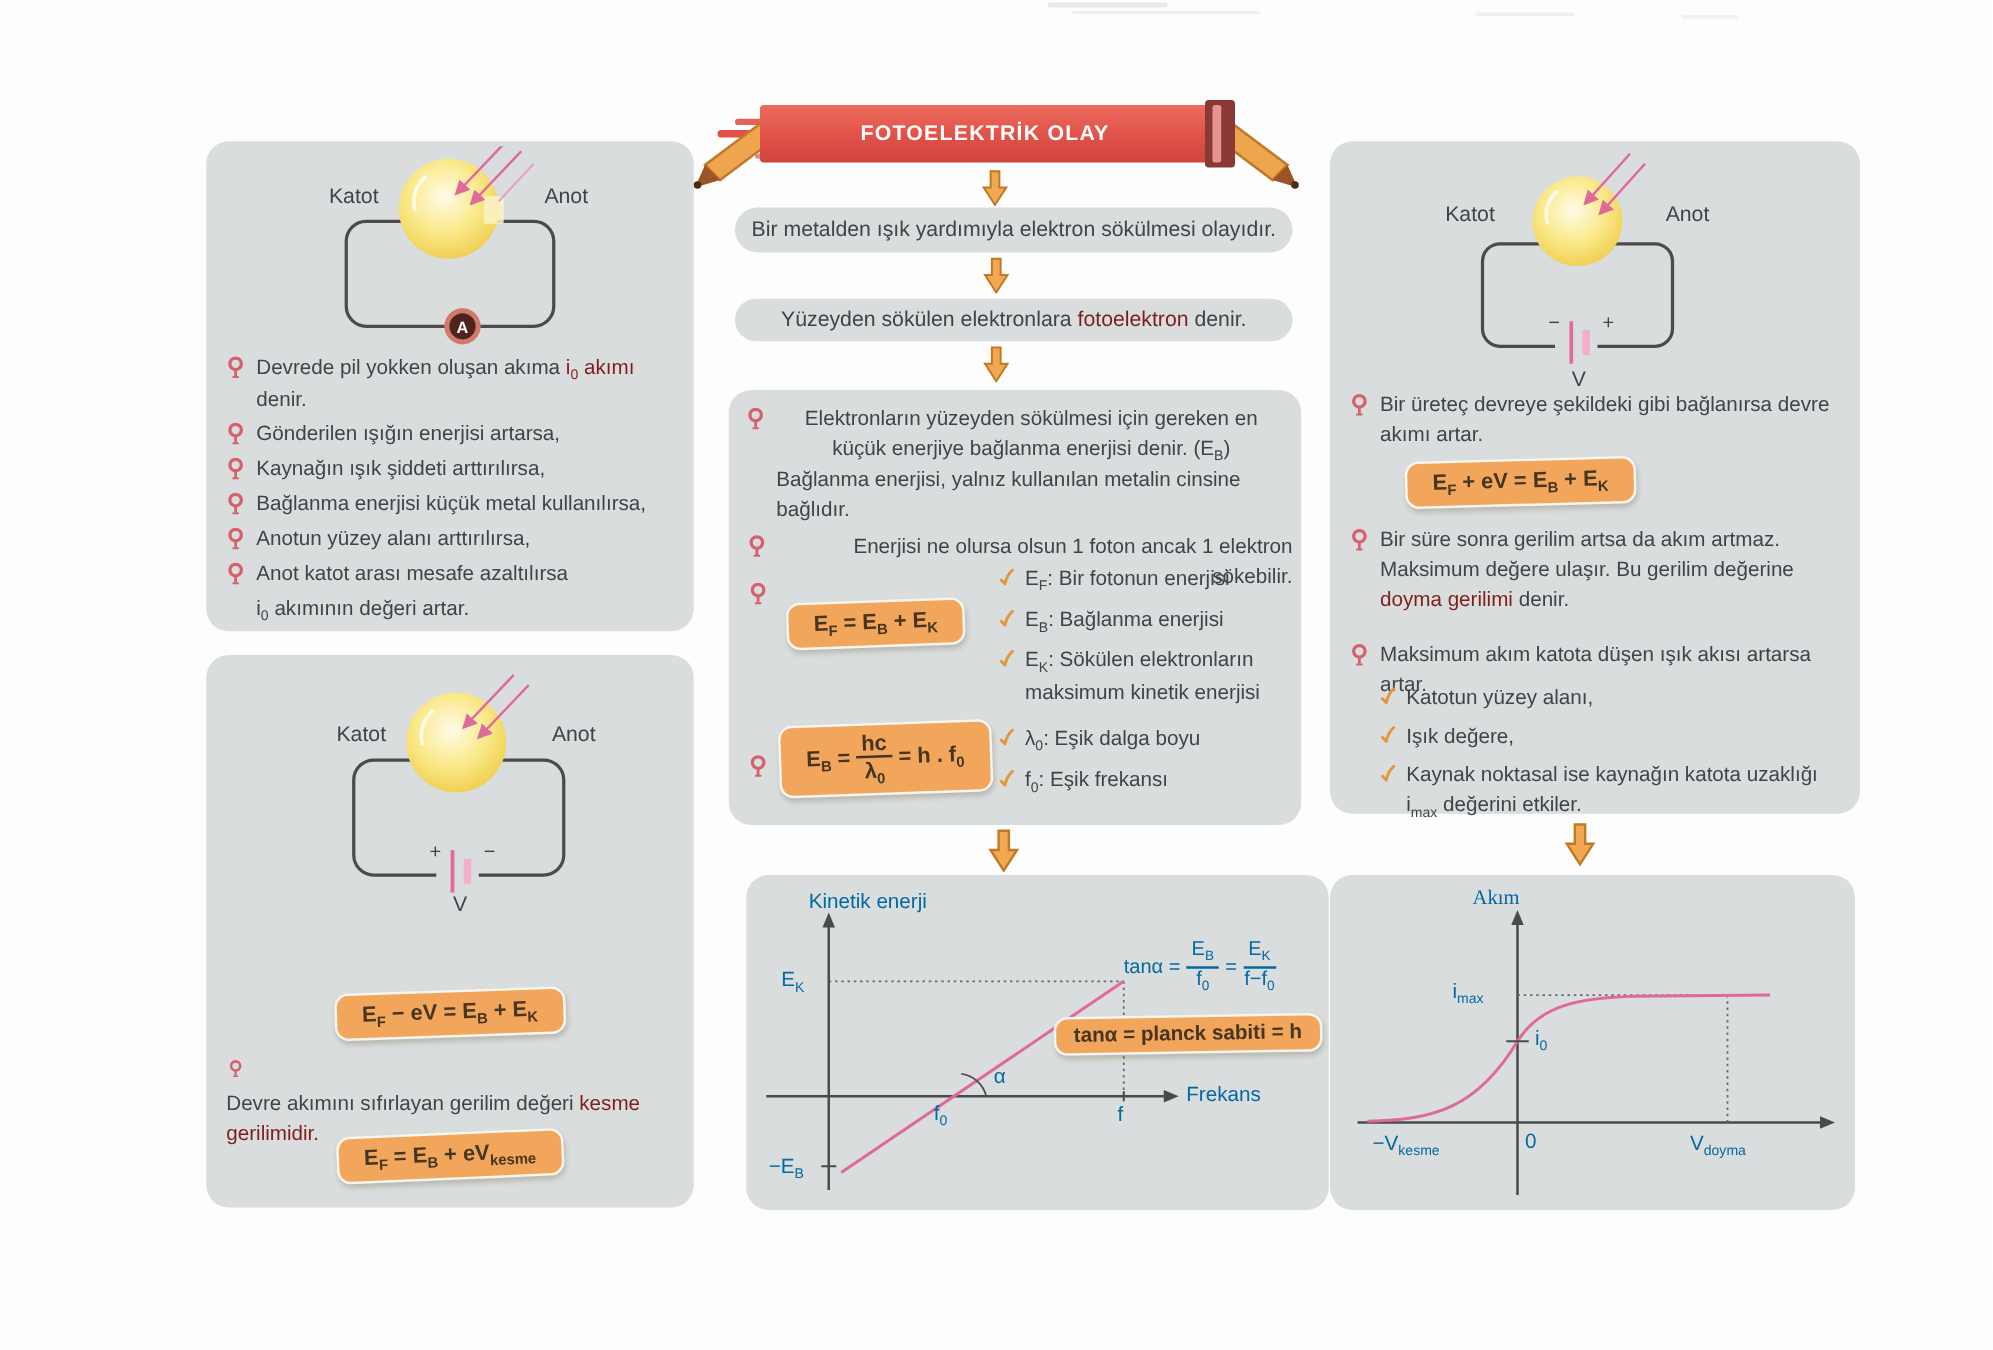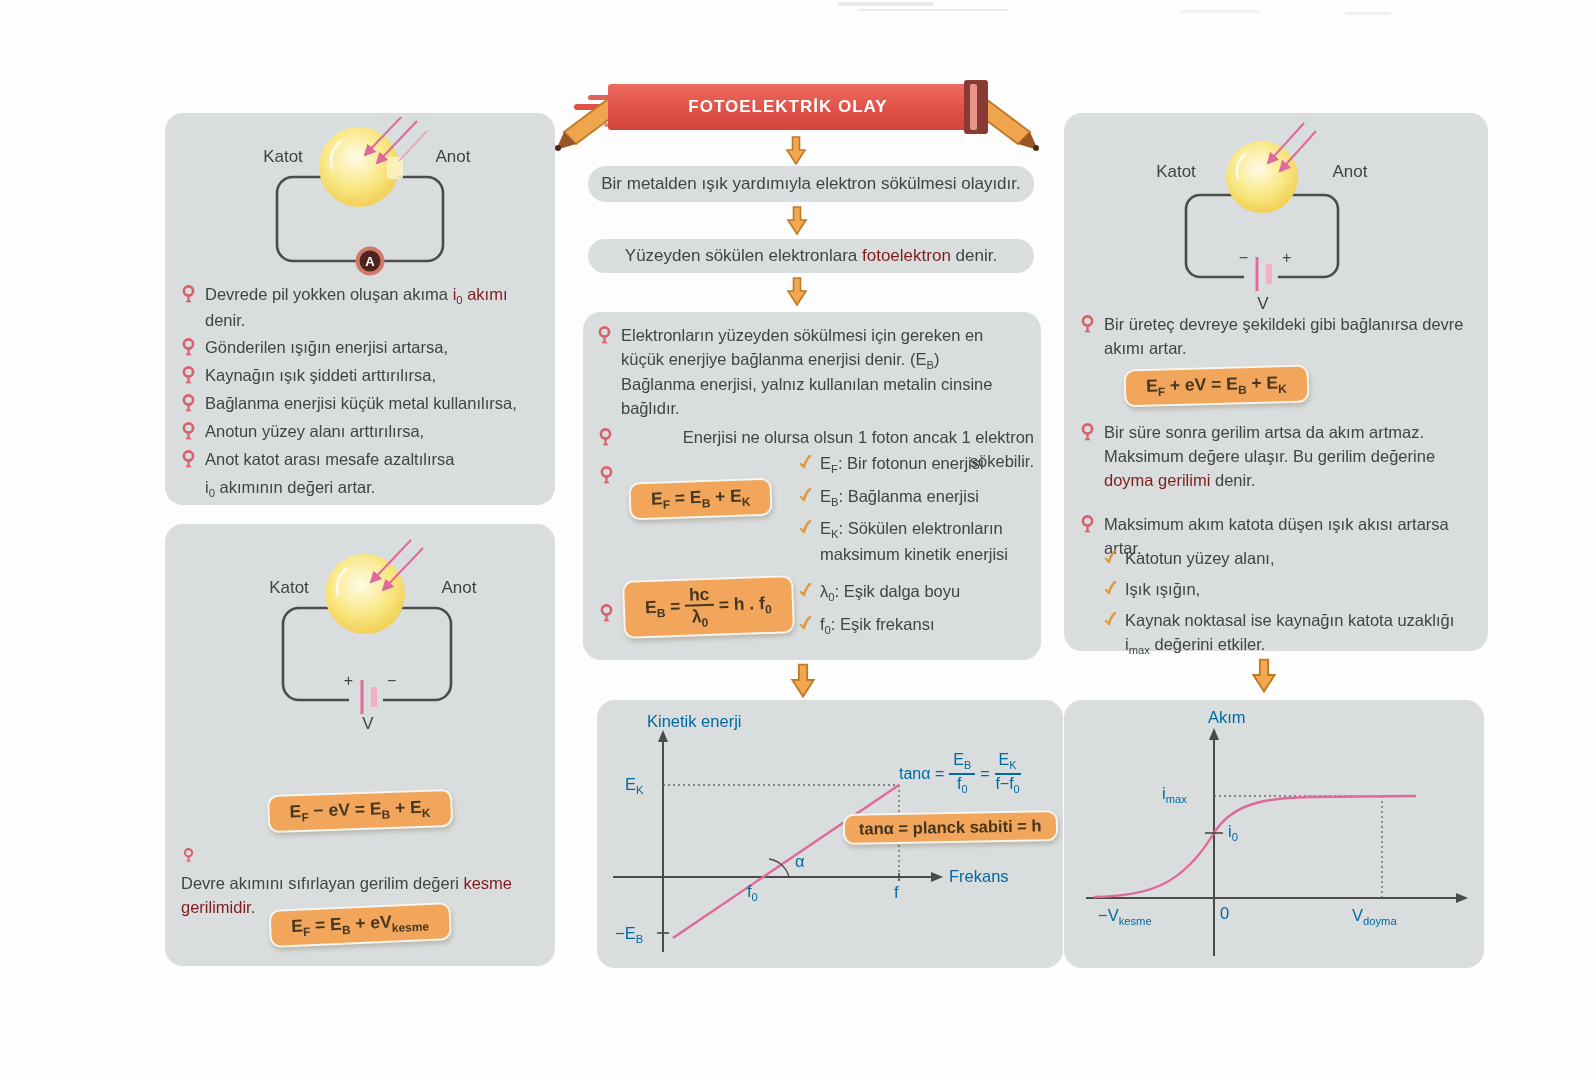--- a/index.html
+++ b/index.html
@@ -207,21 +207,21 @@
   </div>
 
   <div class="panel" style="left:583px;top:312px;width:458px;height:348px;">
     <div class="txt bullet" style="position:absolute;left:14px;top:12px;width:432px;">
       <svg class="pinic" width="15" height="19" viewBox="0 0 15 19">
           <circle cx="7.5" cy="6" r="4.6" fill="none" stroke="#d6606b" stroke-width="2.6"></circle>
           <line x1="7.5" y1="10.8" x2="7.5" y2="16" stroke="#d6606b" stroke-width="2.2"></line>
           <line x1="5" y1="16.5" x2="10" y2="16.5" stroke="#d6606b" stroke-width="1.6"></line>
         </svg>
       <span>
-          <span style="display:block;">Elektronların yüzeyden sökülmesi için gereken en küçük enerjiye bağlanma enerjisi denir. (E<sub>B</sub>)</span>
+          <span style="display:block;text-align:center;">Elektronların yüzeyden sökülmesi için gereken en küçük enerjiye bağlanma enerjisi denir. (E<sub>B</sub>)</span>
           <span style="display:block;">Bağlanma enerjisi, yalnız kullanılan metalin cinsine bağlıdır.</span>
         </span>
     </div>
     <div class="txt bullet" style="position:absolute;left:15px;top:114px;width:436px;text-align:right;">
       <svg class="pinic" width="15" height="19" viewBox="0 0 15 19">
           <circle cx="7.5" cy="6" r="4.6" fill="none" stroke="#d6606b" stroke-width="2.6"></circle>
           <line x1="7.5" y1="10.8" x2="7.5" y2="16" stroke="#d6606b" stroke-width="2.2"></line>
           <line x1="5" y1="16.5" x2="10" y2="16.5" stroke="#d6606b" stroke-width="1.6"></line>
         </svg>
       <span>Enerjisi ne olursa olsun 1 foton ancak 1 elektron sökebilir.</span>
@@ -371,21 +371,21 @@
       <div class="defrow">
         <svg class="tick" width="13" height="15" viewBox="0 0 13 15">
             <path d="M2 9 L5 12 M5 12 Q6.5 5 11 1" fill="none" stroke="#e2983a" stroke-width="2.4" stroke-linecap="round"></path>
           </svg>
         <span>Katotun yüzey alanı,</span>
       </div>
       <div class="defrow">
         <svg class="tick" width="13" height="15" viewBox="0 0 13 15">
             <path d="M2 9 L5 12 M5 12 Q6.5 5 11 1" fill="none" stroke="#e2983a" stroke-width="2.4" stroke-linecap="round"></path>
           </svg>
-        <span>Işık ışığın,</span>
+        <span>Işık değere,</span>
       </div>
       <div class="defrow">
         <svg class="tick" width="13" height="15" viewBox="0 0 13 15">
             <path d="M2 9 L5 12 M5 12 Q6.5 5 11 1" fill="none" stroke="#e2983a" stroke-width="2.4" stroke-linecap="round"></path>
           </svg>
         <span>Kaynak noktasal ise kaynağın katota uzaklığı i<sub>max</sub> değerini etkiler.</span>
       </div>
     </div>
   </div>
 
@@ -393,21 +393,21 @@
     <svg style="position:absolute;left:0;top:0;" width="420" height="268" viewBox="0 0 420 268">
       <line x1="150" y1="38" x2="150" y2="256" stroke="#4a4a4a" stroke-width="2"></line>
       <polygon points="145,40 150,28 155,40" fill="#4a4a4a"></polygon>
       <line x1="22" y1="198" x2="392" y2="198" stroke="#4a4a4a" stroke-width="2"></line>
       <polygon points="392,193 404,198 392,203" fill="#4a4a4a"></polygon>
       <line x1="150" y1="96" x2="352" y2="96" stroke="#6a6a6a" stroke-width="1.4" stroke-dasharray="2,3"></line>
       <line x1="318" y1="96" x2="318" y2="198" stroke="#6a6a6a" stroke-width="1.4" stroke-dasharray="2,3"></line>
       <path d="M30,197 C84,196 118,186 150,133 C168,104 200,98 245,97 L352,96" fill="none" stroke="#e0699c" stroke-width="2.4"></path>
       <line x1="141" y1="133" x2="159" y2="133" stroke="#4a4a4a" stroke-width="1.6"></line>
     </svg>
-    <span class="glabel" style="left:144px;top:8px;">Akım</span>
+    <span class="glabel" style="left:114px;top:8px;font-family:Liberation Serif, serif;">Akım</span>
     <span class="glabel" style="left:98px;top:84px;">i<sub>max</sub></span>
     <span class="glabel" style="left:164px;top:122px;">i<sub>0</sub></span>
     <span class="glabel" style="left:156px;top:204px;">0</span>
     <span class="glabel" style="left:34px;top:206px;">−V<sub>kesme</sub></span>
     <span class="glabel" style="left:288px;top:206px;">V<sub>doyma</sub></span>
   </div>
 
 </div>
 
 </body></html>

